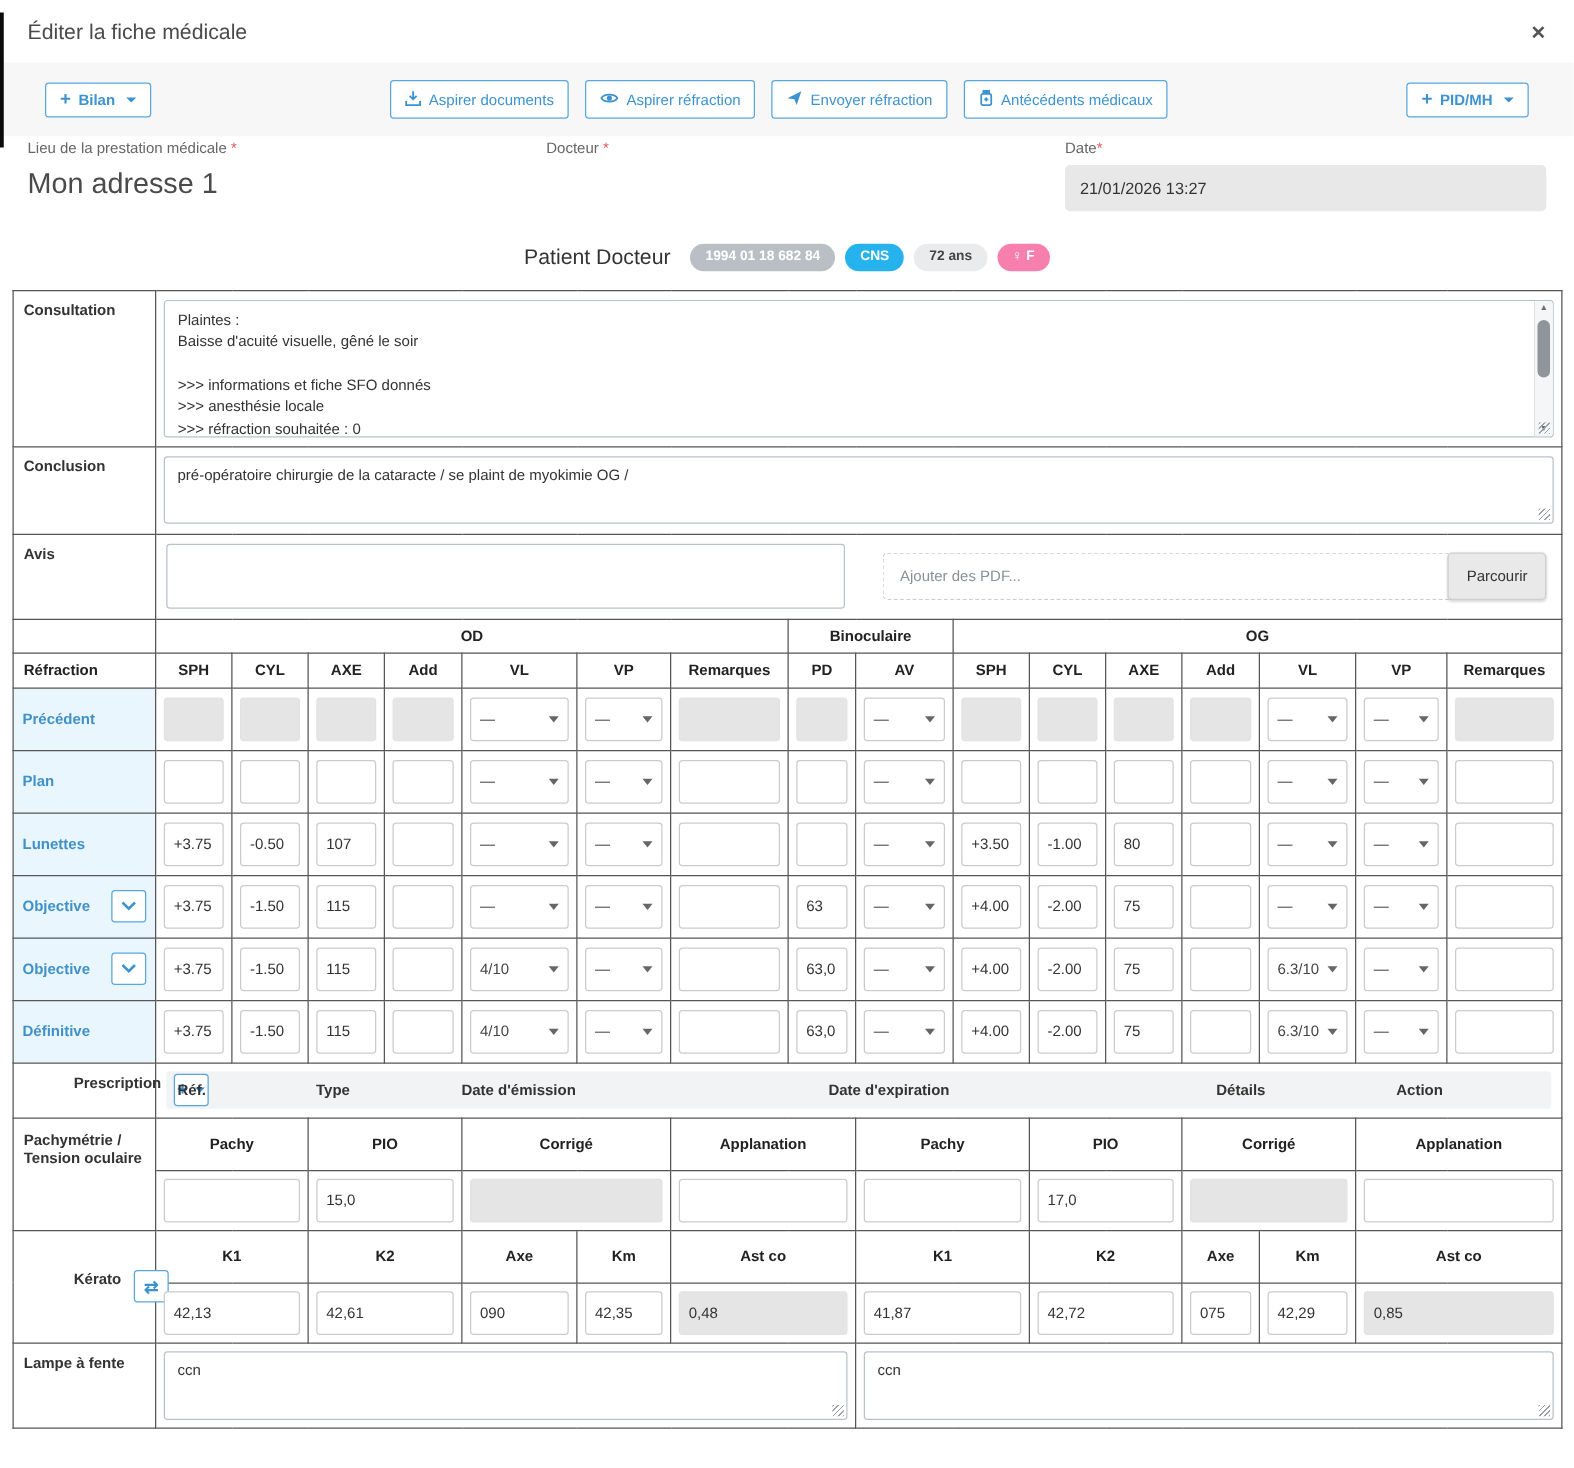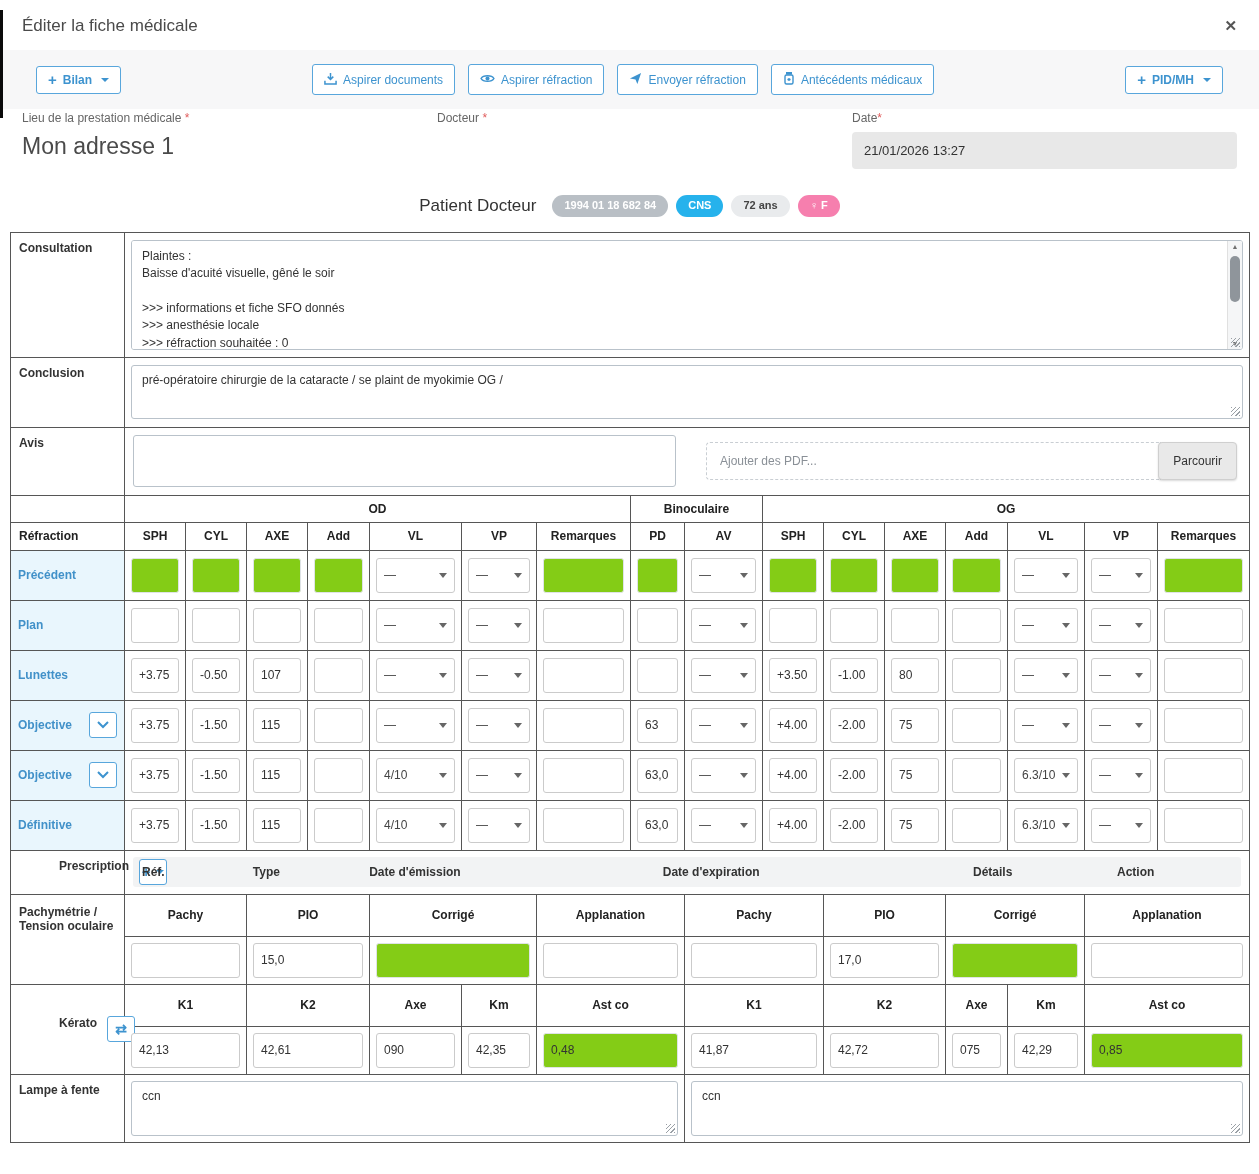--- a/index.html
+++ b/index.html
@@ -50,21 +50,21 @@
   .main th { font-weight:bold; font-size:12px; padding:6px 3px; text-align:center; background:#fff; color:#222; }
   td.seclbl { vertical-align:top; padding:8px; font-weight:600; color:#333; font-size:12px; }
   td.cell { padding:4px 6px; }
   td.rowhead { background:#e9f6fd; padding:0 7px; }
   .rl { display:flex; align-items:center; justify-content:space-between; color:#4191c9; font-weight:600; font-size:12px; }
   .mini { min-width:28px; height:26px; border:1px solid #58a6dc; border-radius:3px; background:#fff;
           display:inline-flex; align-items:center; justify-content:center; cursor:pointer; padding:0 4px;
           color:#3d93cf; font-weight:bold; gap:3px; }
   .in { width:100%; height:35px; border:1px solid #cbcbcb; border-radius:3px; padding:0 7px;
         font:12px "Liberation Sans", sans-serif; color:#333; background:#fff; }
-  .in.g { background:#84cc16; border-color:#dfe3e6; }
+  .in.g { background:#e5e5e5; border-color:#dfe3e6; }
   .sel { height:35px; border:1px solid #cbcbcb; border-radius:3px; background:#fff; display:flex;
          align-items:center; justify-content:space-between; padding:0 7px; color:#444; cursor:pointer; }
   .arr { width:0; height:0; border-left:4px solid transparent; border-right:4px solid transparent;
          border-top:5px solid #666; margin-left:4px; flex:0 0 auto; }
   tr.rx { height:50px; }
   tr.thead-row { height:28px; }
   tr.ghead-row { height:26px; }
 
   .ta { width:100%; border:1px solid #b9c2ca; border-radius:3px; font:12px "Liberation Sans", sans-serif;
         color:#333; padding:7px 10px; resize:none; display:block; background:#fff; }

